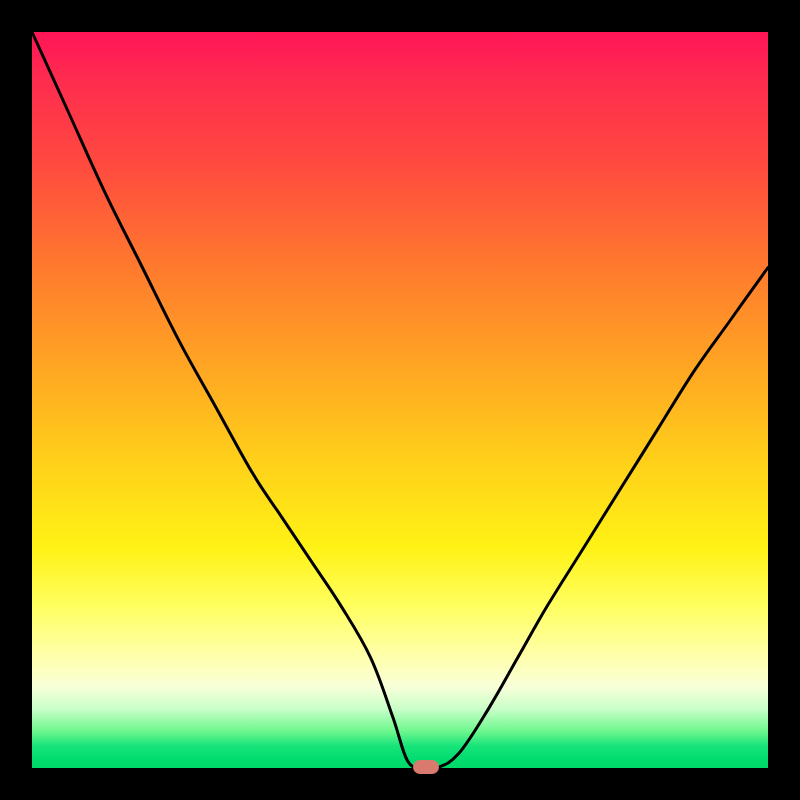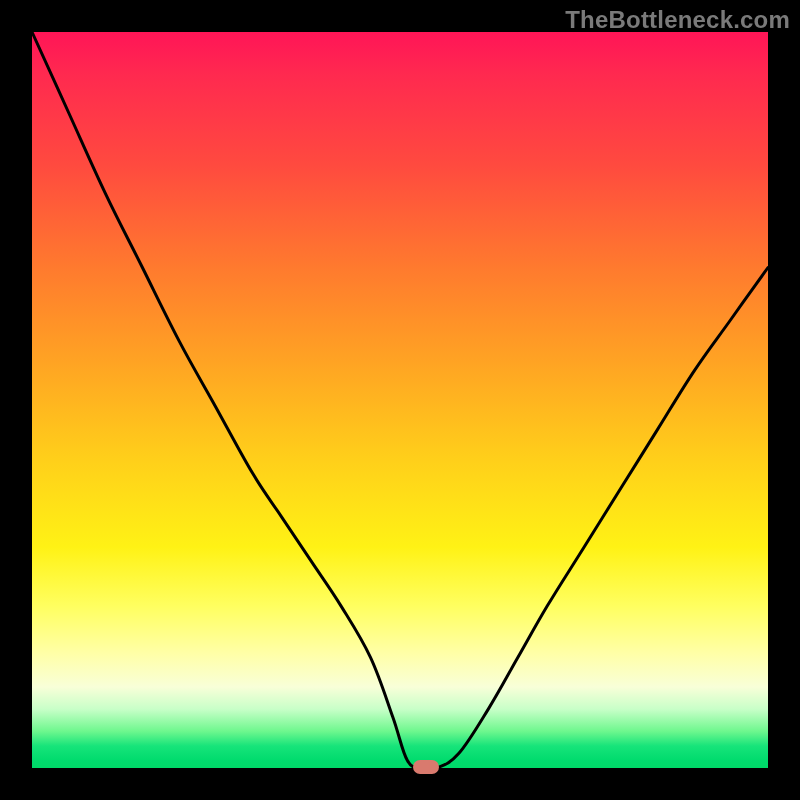--- a/index.html
+++ b/index.html
@@ -75,21 +75,20 @@
     width: 26px;
     height: 14px;
     border-radius: 7px;
     background: #d97a6e;
   }
 </style>
 </head>
 <body>
 
 <div class="frame">
-  <div class="watermark">TheBottleneck.com</div>
 
   <div class="plot-area">
     <svg class="curve" viewBox="0 0 736 736" preserveAspectRatio="none">
       <path id="curve-path" d="M 0.0 0.0 C 6.6 14.6, 23.6 51.8, 36.8 81.0 C 50.0 110.1, 60.4 134.1, 73.6 161.9 C 86.8 189.7, 97.2 209.0, 110.4 235.5 C 123.6 262.0, 134.0 283.9, 147.2 309.1 C 160.4 334.3, 170.8 351.5, 184.0 375.4 C 197.2 399.2, 208.9 421.7, 220.8 441.6 C 232.7 461.5, 239.6 469.9, 250.2 485.8 C 260.8 501.7, 269.1 514.0, 279.7 529.9 C 290.3 545.8, 298.5 556.9, 309.1 574.1 C 319.7 591.3, 329.3 605.7, 338.6 625.6 C 347.8 645.5, 354.0 665.9, 360.6 684.5 C 367.3 703.0, 370.1 719.4, 375.4 728.6 C 380.7 737.9, 384.8 734.7, 390.1 736.0 C 395.4 737.3, 398.2 738.6, 404.8 736.0 C 411.4 733.4, 417.6 731.9, 426.9 721.3 C 436.2 710.7, 445.7 694.3, 456.3 677.1 C 466.9 659.9, 475.2 644.1, 485.8 625.6 C 496.4 607.1, 503.3 594.0, 515.2 574.1 C 527.1 554.2, 538.8 536.4, 552.0 515.2 C 565.2 494.0, 575.6 477.5, 588.8 456.3 C 602.0 435.1, 612.4 418.6, 625.6 397.4 C 638.8 376.2, 649.2 358.4, 662.4 338.6 C 675.6 318.7, 686.0 305.6, 699.2 287.0 C 712.4 268.5, 729.4 244.8, 736.0 235.5"></path>
     </svg>
     <div class="marker" id="dip-marker" style="left: 380.76px; top: 728px; background: rgb(217, 122, 110);"></div>
   </div>
 </div>
 
 </body></html>

